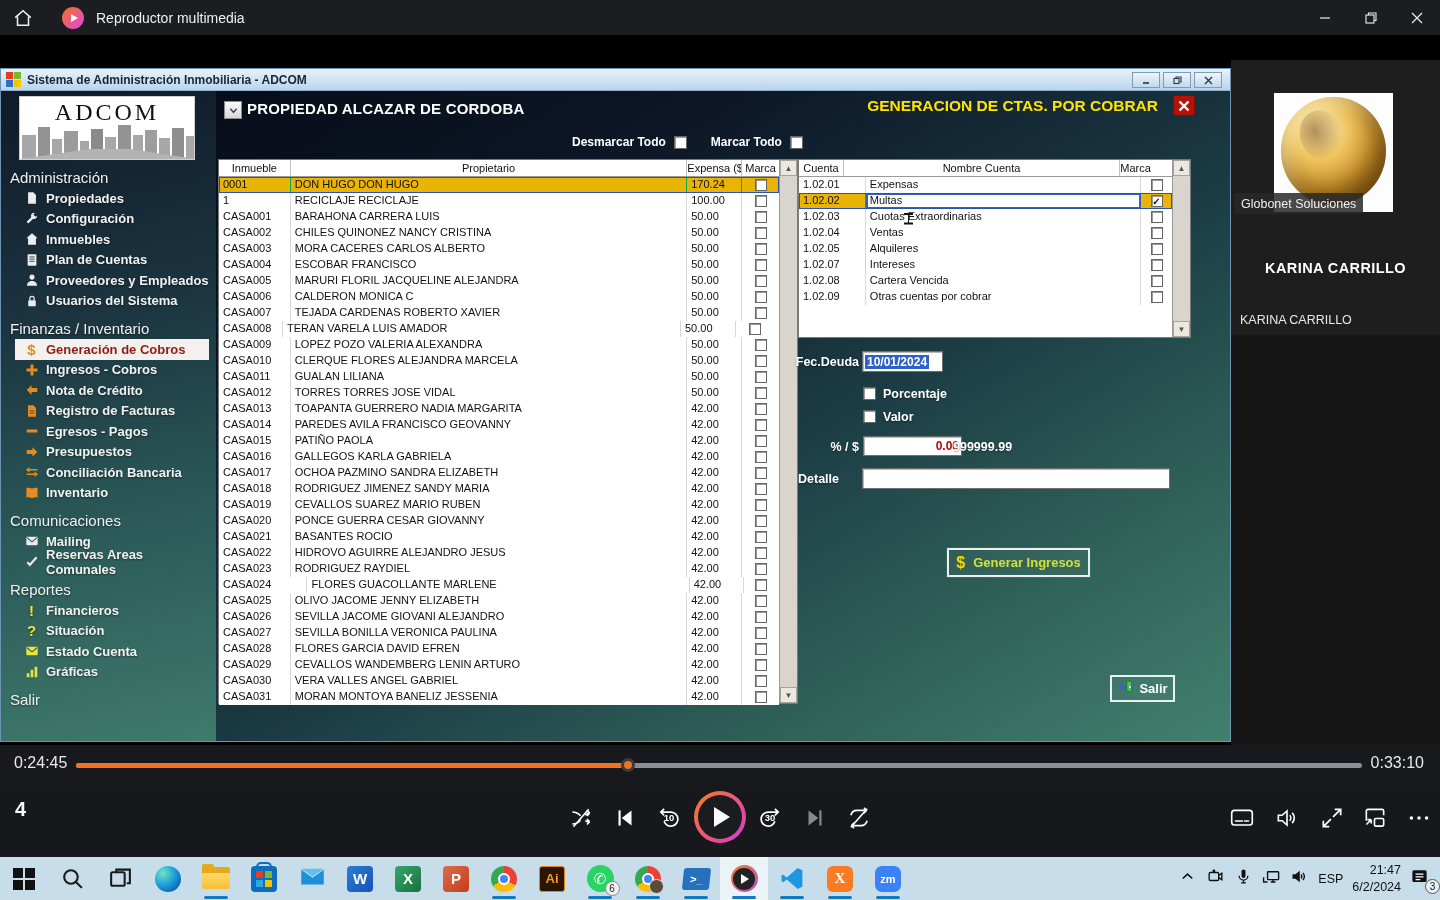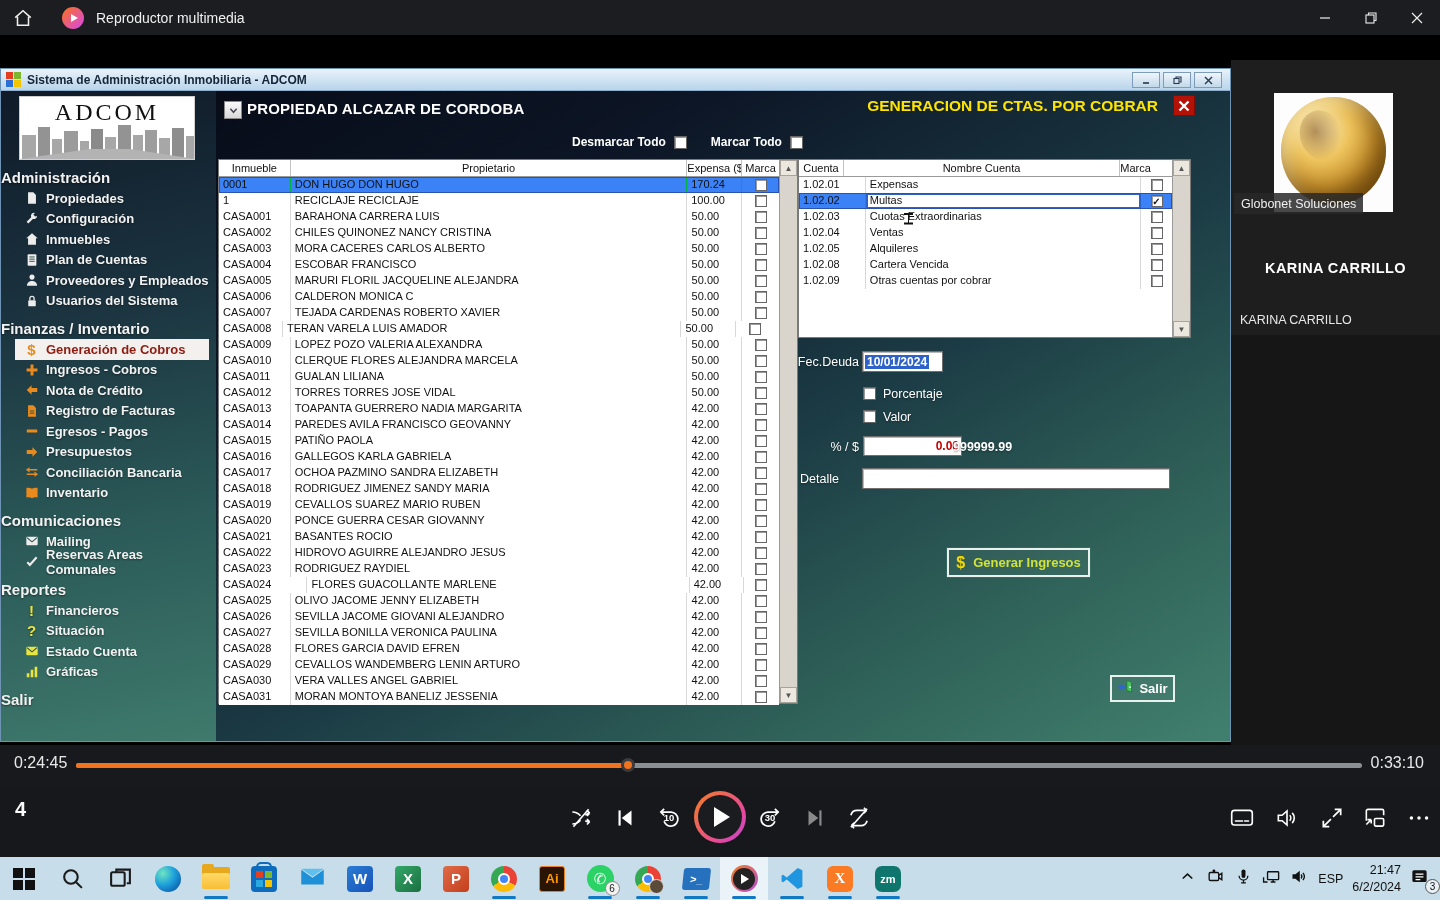--- a/index.html
+++ b/index.html
@@ -26,21 +26,21 @@
   .win-tb-title{font-size:12px;color:#15253a;font-weight:bold}
   .win-tb-btns{position:absolute;right:8px;top:3px;display:flex;gap:3px}
   .win-tb-btn{width:28px;height:16px;background:linear-gradient(#eef5fb,#c3d8ea);border:1px solid #7d9cba;display:flex;align-items:center;justify-content:center;font-size:9px;color:#24384e}
   .win-body{position:relative;display:flex;height:650px}
 
   
   .sidebar{width:215px;height:100%;background:linear-gradient(168deg,#101a28 0%,#1b3440 34%,#2b5a58 66%,#3f7a6c 100%);flex:none;padding-top:5px}
   .logo{width:176px;height:64px;background:#fff;margin-left:18px;position:relative;overflow:hidden;border:1px solid #cfcfcf}
   .logo-text{font-family:"Liberation Serif",serif;font-weight:normal;font-size:24px;letter-spacing:3px;color:#111;text-align:center;margin-top:2px}
   .logo svg{position:absolute;left:0;bottom:0;width:176px;height:36px;opacity:.75}
-  .sb-sec-title{color:#f2f2f2;font-size:15px;font-weight:bold;margin-top:9px;margin-bottom:2px;text-shadow:0 1px 2px rgba(0,0,0,.5)}
+  .sb-sec-title{color:#f2f2f2;font-size:15px;font-weight:normal;padding-left:9px;margin-top:9px;margin-bottom:2px;text-shadow:0 1px 2px rgba(0,0,0,.5)}
   .sb-item{display:flex;align-items:center;height:20.5px;margin-left:14px;margin-right:7px;padding-left:8px;color:#f2f2f2;font-size:13px;font-weight:bold;text-shadow:0 1px 2px rgba(0,0,0,.45);cursor:default}
   .sb-item.sel{background:#f3f0ee;color:#8c1b12;text-shadow:none}
   .sb-ico{width:17px;height:16px;display:flex;align-items:center;justify-content:center;margin-right:6px;font-size:14px;font-weight:bold;flex:none}
   .sb-ico svg{width:14px;height:14px}
 
   
   .main{position:relative;width:1016px;height:100%;background:linear-gradient(150deg,#070c18 0%,#0d1626 24%,#1b3a44 54%,#2f6158 78%,#41806e 100%);overflow:hidden}
   .combo-btn{left:8px;top:10px;width:18px;height:18px;background:linear-gradient(#fafafa,#d8d8d8);border:1px solid #8a8a8a;display:flex;align-items:center;justify-content:center;color:#444;font-size:10px}
   .prop-title{left:31px;top:9px;color:#fff;font-size:15px;font-weight:bold;letter-spacing:.2px}
   .screen-title{top:6px;right:72px;color:#ffe400;font-size:15.5px;font-weight:bold}
@@ -48,31 +48,31 @@
   .marcas-row{left:356px;top:44px;display:flex;align-items:center;color:#fff;font-size:12px;font-weight:bold;gap:8px}
   .cb{width:13px;height:13px;background:#fff;border:1px solid #666;box-shadow:inset 1px 1px 0 #9a9a9a;flex:none;display:flex;align-items:center;justify-content:center;font-size:10px;color:#111}
   .cb.checked::after{content:"✓";font-weight:bold}
 
   
   .tbl{position:absolute;background:#fff;border:1px solid #7a7a7a;font-size:11px;color:#111}
   .t-head{display:flex;height:17px;line-height:16px;border-bottom:1px solid #9a9a9a;background:#fff}
   .t-head div{border-right:1px solid #c2c2c2;text-align:center;overflow:hidden;white-space:nowrap}
   .t-row{display:flex;height:16px;line-height:15px;background:#fff}
   .t-row div{border-right:1px solid #d8d8d8;overflow:hidden;white-space:nowrap;padding-left:4px}
-  .t-row.green{background:#3b82f6;outline:1px solid #2a52b0;outline-offset:-1px}
+  .t-row.green{background:#eab308;outline:1px solid #2a52b0;outline-offset:-1px}
   .t-row.green div{border-right-color:#00b341}
-  .num{text-align:right;padding-right:22px}
+  .num{text-align:left;padding-right:22px}
   .mk{display:flex;align-items:center;justify-content:center;padding-left:0!important}
   .mk .cb{width:12px;height:12px}
   .vscroll{position:absolute;top:0;right:0;width:18px;height:100%;background:#d9d5cd;border-left:1px solid #9a9a9a}
   .sarrow{position:absolute;left:0;width:17px;height:16px;background:#ece8e0;border:1px solid #a8a49c;display:flex;align-items:center;justify-content:center;font-size:8px;color:#555}
   .edit-cell{background:#fff!important;outline:2px solid #2a62c8;outline-offset:-2px}
 
   
-  .flabel{position:absolute;color:#fff;font-size:12.5px;font-weight:normal;text-align:right;width:90px;text-shadow:0 1px 2px rgba(0,0,0,.4)}
+  .flabel{position:absolute;color:#fff;font-size:12.5px;font-weight:bold;text-align:right;width:90px;text-shadow:0 1px 2px rgba(0,0,0,.4)}
   .finput{position:absolute;background:#fff;border:1px solid #6f6f6f;box-shadow:inset 1px 1px 0 #b9b9b9;font-size:12px;display:flex;align-items:center;padding:0 2px}
   .sel-blue{background:#2e62c8;color:#fff;font-weight:bold;padding:0 2px}
   .red-num{color:#c40000;font-weight:bold;width:100%;text-align:right}
   .max-hint{position:absolute;color:#fff;font-size:12.5px;font-weight:bold;text-shadow:0 1px 2px rgba(0,0,0,.4)}
   .gen-btn{position:absolute;left:731px;top:457px;width:143px;height:29px;border:2px solid #e9f1ef;outline:1px solid #43837257;background:rgba(255,255,255,.04);display:flex;align-items:center;justify-content:center;gap:8px;color:#cfe33c;font-size:13px;font-weight:bold}
   .gen-btn .dollar{color:#f5d800;font-size:16px;font-weight:bold}
   .salir-btn{position:absolute;left:894px;top:584px;width:65px;height:27px;border:2px solid #e9f1ef;background:rgba(255,255,255,.04);display:flex;align-items:center;justify-content:center;gap:6px;color:#fff;font-size:13px;font-weight:bold}
   .ibeam{position:absolute;left:688px;top:120px;width:9px;height:15px;pointer-events:none}
   .ibeam::before{content:"";position:absolute;left:3.5px;top:2px;bottom:2px;width:1.5px;background:#111}
   .ibeam::after{content:"";position:absolute;left:0;right:0;top:2px;height:1.5px;background:#111;box-shadow:0 9.5px 0 #111}
@@ -126,21 +126,21 @@
   .chrome .c-center{position:absolute;left:7px;top:7px;width:12px;height:12px;border-radius:50%;background:#4285f4;border:2px solid #fff}
   .avatar-dot{position:absolute;right:-3px;bottom:-2px;width:15px;height:15px;border-radius:50%;background:#5a4a3a;border:1px solid #ddd}
   .ai-tile{width:26px;height:26px;background:#2a1505;border:1px solid #e8821e;border-radius:3px;color:#ff9a00;font-weight:bold;font-size:13px;display:flex;align-items:center;justify-content:center}
   .wa{width:27px;height:27px;border-radius:50%;background:#2bd366;position:relative;display:flex;align-items:center;justify-content:center;color:#fff;font-size:15px}
   .badge6{position:absolute;right:-6px;bottom:-4px;width:15px;height:15px;border-radius:50%;background:#f2f2f2;border:1px solid #888;color:#222;font-size:10px;display:flex;align-items:center;justify-content:center}
   .ps{width:27px;height:22px;background:#2671be;border-radius:3px;transform:skewX(-6deg);color:#fff;font-size:11px;font-weight:bold;display:flex;align-items:center;justify-content:center}
   .mp-tile{width:27px;height:27px;border-radius:50%;background:linear-gradient(135deg,#f28021,#b44bd8);display:flex;align-items:center;justify-content:center}
   .mp-tile .in{width:22px;height:22px;border-radius:50%;background:#222;display:flex;align-items:center;justify-content:center}
   .mp-tile .in i{width:0;height:0;border-left:8px solid #fff;border-top:5px solid transparent;border-bottom:5px solid transparent;margin-left:2px}
   .xampp{width:26px;height:26px;border-radius:6px;background:#fb7a24;color:#fff;font-weight:bold;font-size:15px;display:flex;align-items:center;justify-content:center;font-family:"Liberation Serif",serif}
-  .zm{width:26px;height:26px;border-radius:7px;background:#0f766e;color:#fff;font-weight:bold;font-size:11px;display:flex;align-items:center;justify-content:center}
+  .zm{width:26px;height:26px;border-radius:7px;background:#3b82f6;color:#fff;font-weight:bold;font-size:11px;display:flex;align-items:center;justify-content:center}
   .tray{position:absolute;right:6px;top:0;height:43px;display:flex;align-items:center;gap:9px;color:#111}
   .tray svg{width:19px;height:19px}
   .tray-lang{font-size:12.5px}
   .tray-clock{font-size:12.5px;text-align:right;line-height:1.3}
   .notif{position:relative;width:24px;height:24px}
   .notif .badge{position:absolute;right:-6px;bottom:-3px;width:15px;height:15px;border-radius:50%;border:1px solid #555;background:#e9f1f6;font-size:10px;display:flex;align-items:center;justify-content:center}
 </style>
 </head>
 <body>
 
@@ -736,20 +736,27 @@
             <div class="t-row">
     <div style="width:67px">1.02.04</div>
     <div style="width:276px" class="">Ventas</div>
     <div class="mk" style="width:31px;border-right:none">
                 <span class="cb"></span>
               </div>
   </div>
             <div class="t-row">
     <div style="width:67px">1.02.05</div>
     <div style="width:276px" class="">Alquileres</div>
+    <div class="mk" style="width:31px;border-right:none">
+                <span class="cb"></span>
+              </div>
+  </div>
+            <div class="t-row">
+    <div style="width:67px">1.02.07</div>
+    <div style="width:276px" class="">Intereses</div>
     <div class="mk" style="width:31px;border-right:none">
                 <span class="cb"></span>
               </div>
   </div>
             <div class="t-row">
     <div style="width:67px">1.02.08</div>
     <div style="width:276px" class="">Cartera Vencida</div>
     <div class="mk" style="width:31px;border-right:none">
                 <span class="cb"></span>
               </div>

